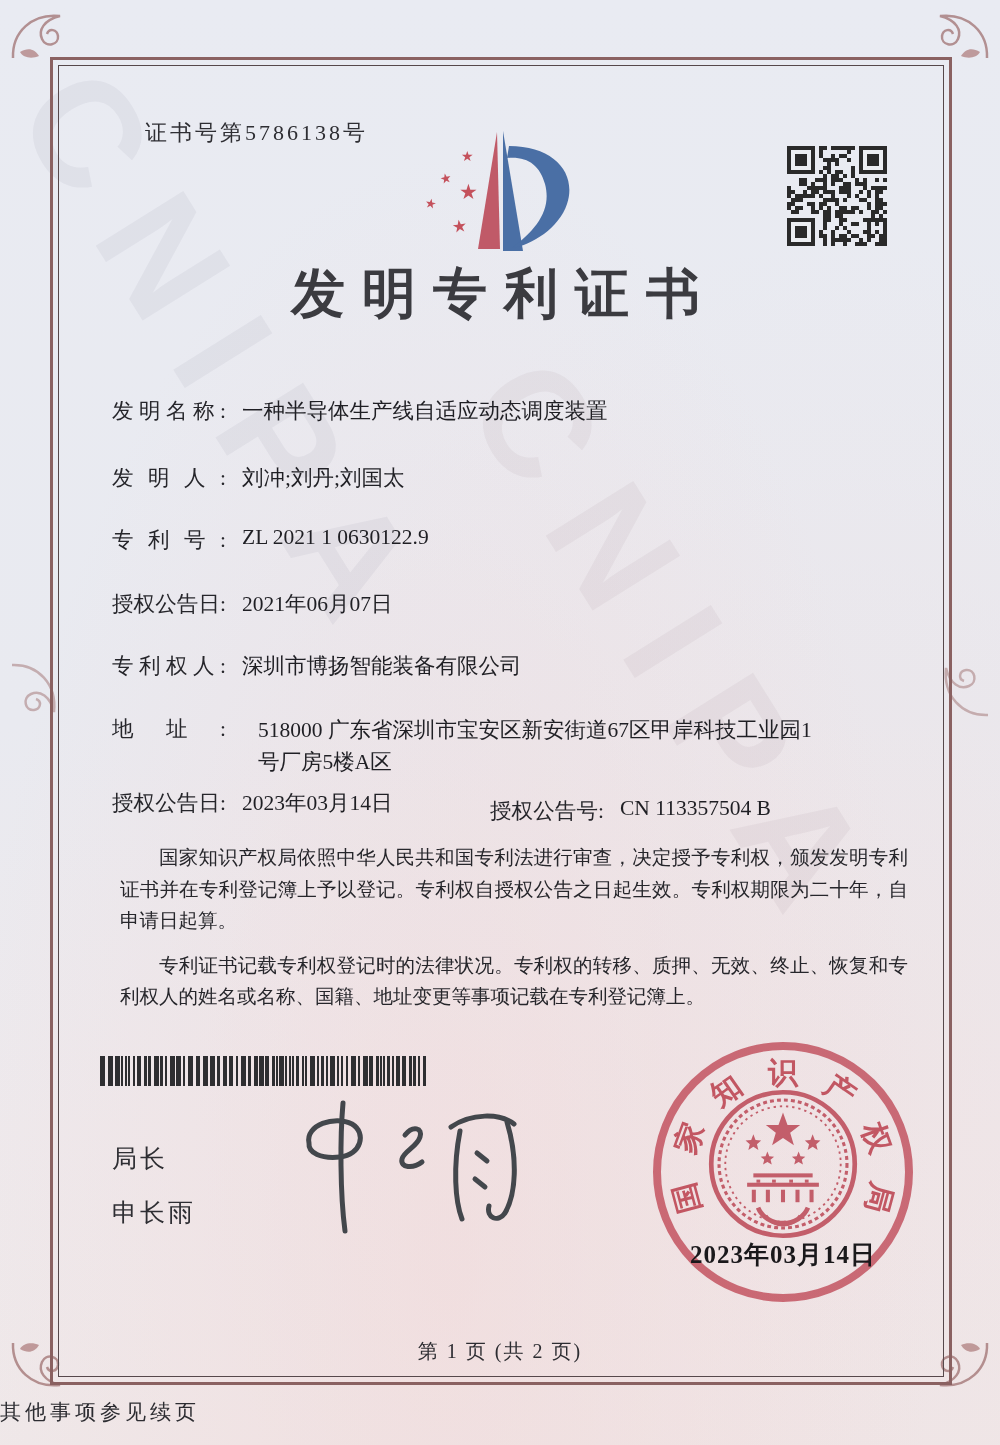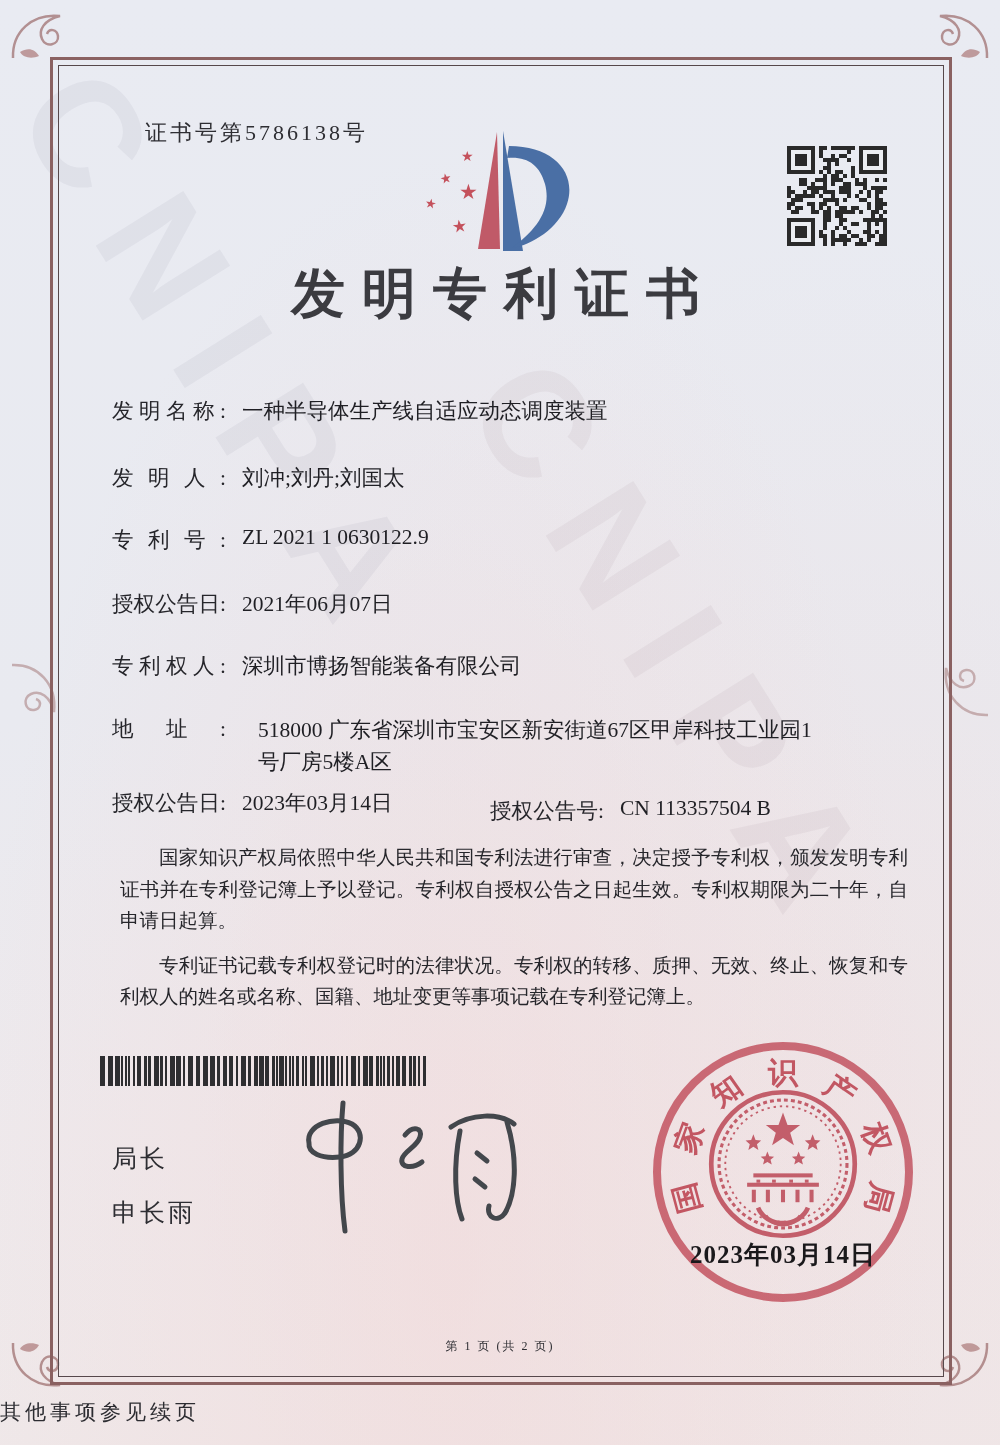--- a/index.html
+++ b/index.html
@@ -85,21 +85,21 @@
     transform:translate(-50%,-50%) rotate(var(--a)) translateY(-99px);
   }
   .emblem{position:absolute;left:50%;top:47%;width:156px;height:156px;
     transform:translate(-50%,-50%);opacity:.85;}
   .seal-date{
     position:absolute;left:50%;top:196px;transform:translateX(-50%);
     font-size:25px;font-weight:600;color:#1b1b1e;white-space:nowrap;letter-spacing:1px;
   }
   
   .page-num{position:absolute;left:0;top:1338px;width:100%;text-align:center;
-    font-size:12px;color:#2c2c31;letter-spacing:2px;}
+    font-size:20px;color:#2c2c31;letter-spacing:2px;}
   .cont-note{position:absolute;left:0;top:1398px;width:100%;text-align:left;
     font-size:21px;color:#2c2c31;letter-spacing:4px;}
 </style>
 </head>
 <body>
 
 <div class="page">
 
   <div class="wm wm1">CNIPA</div>
   <div class="wm wm2">CNIPA</div>

